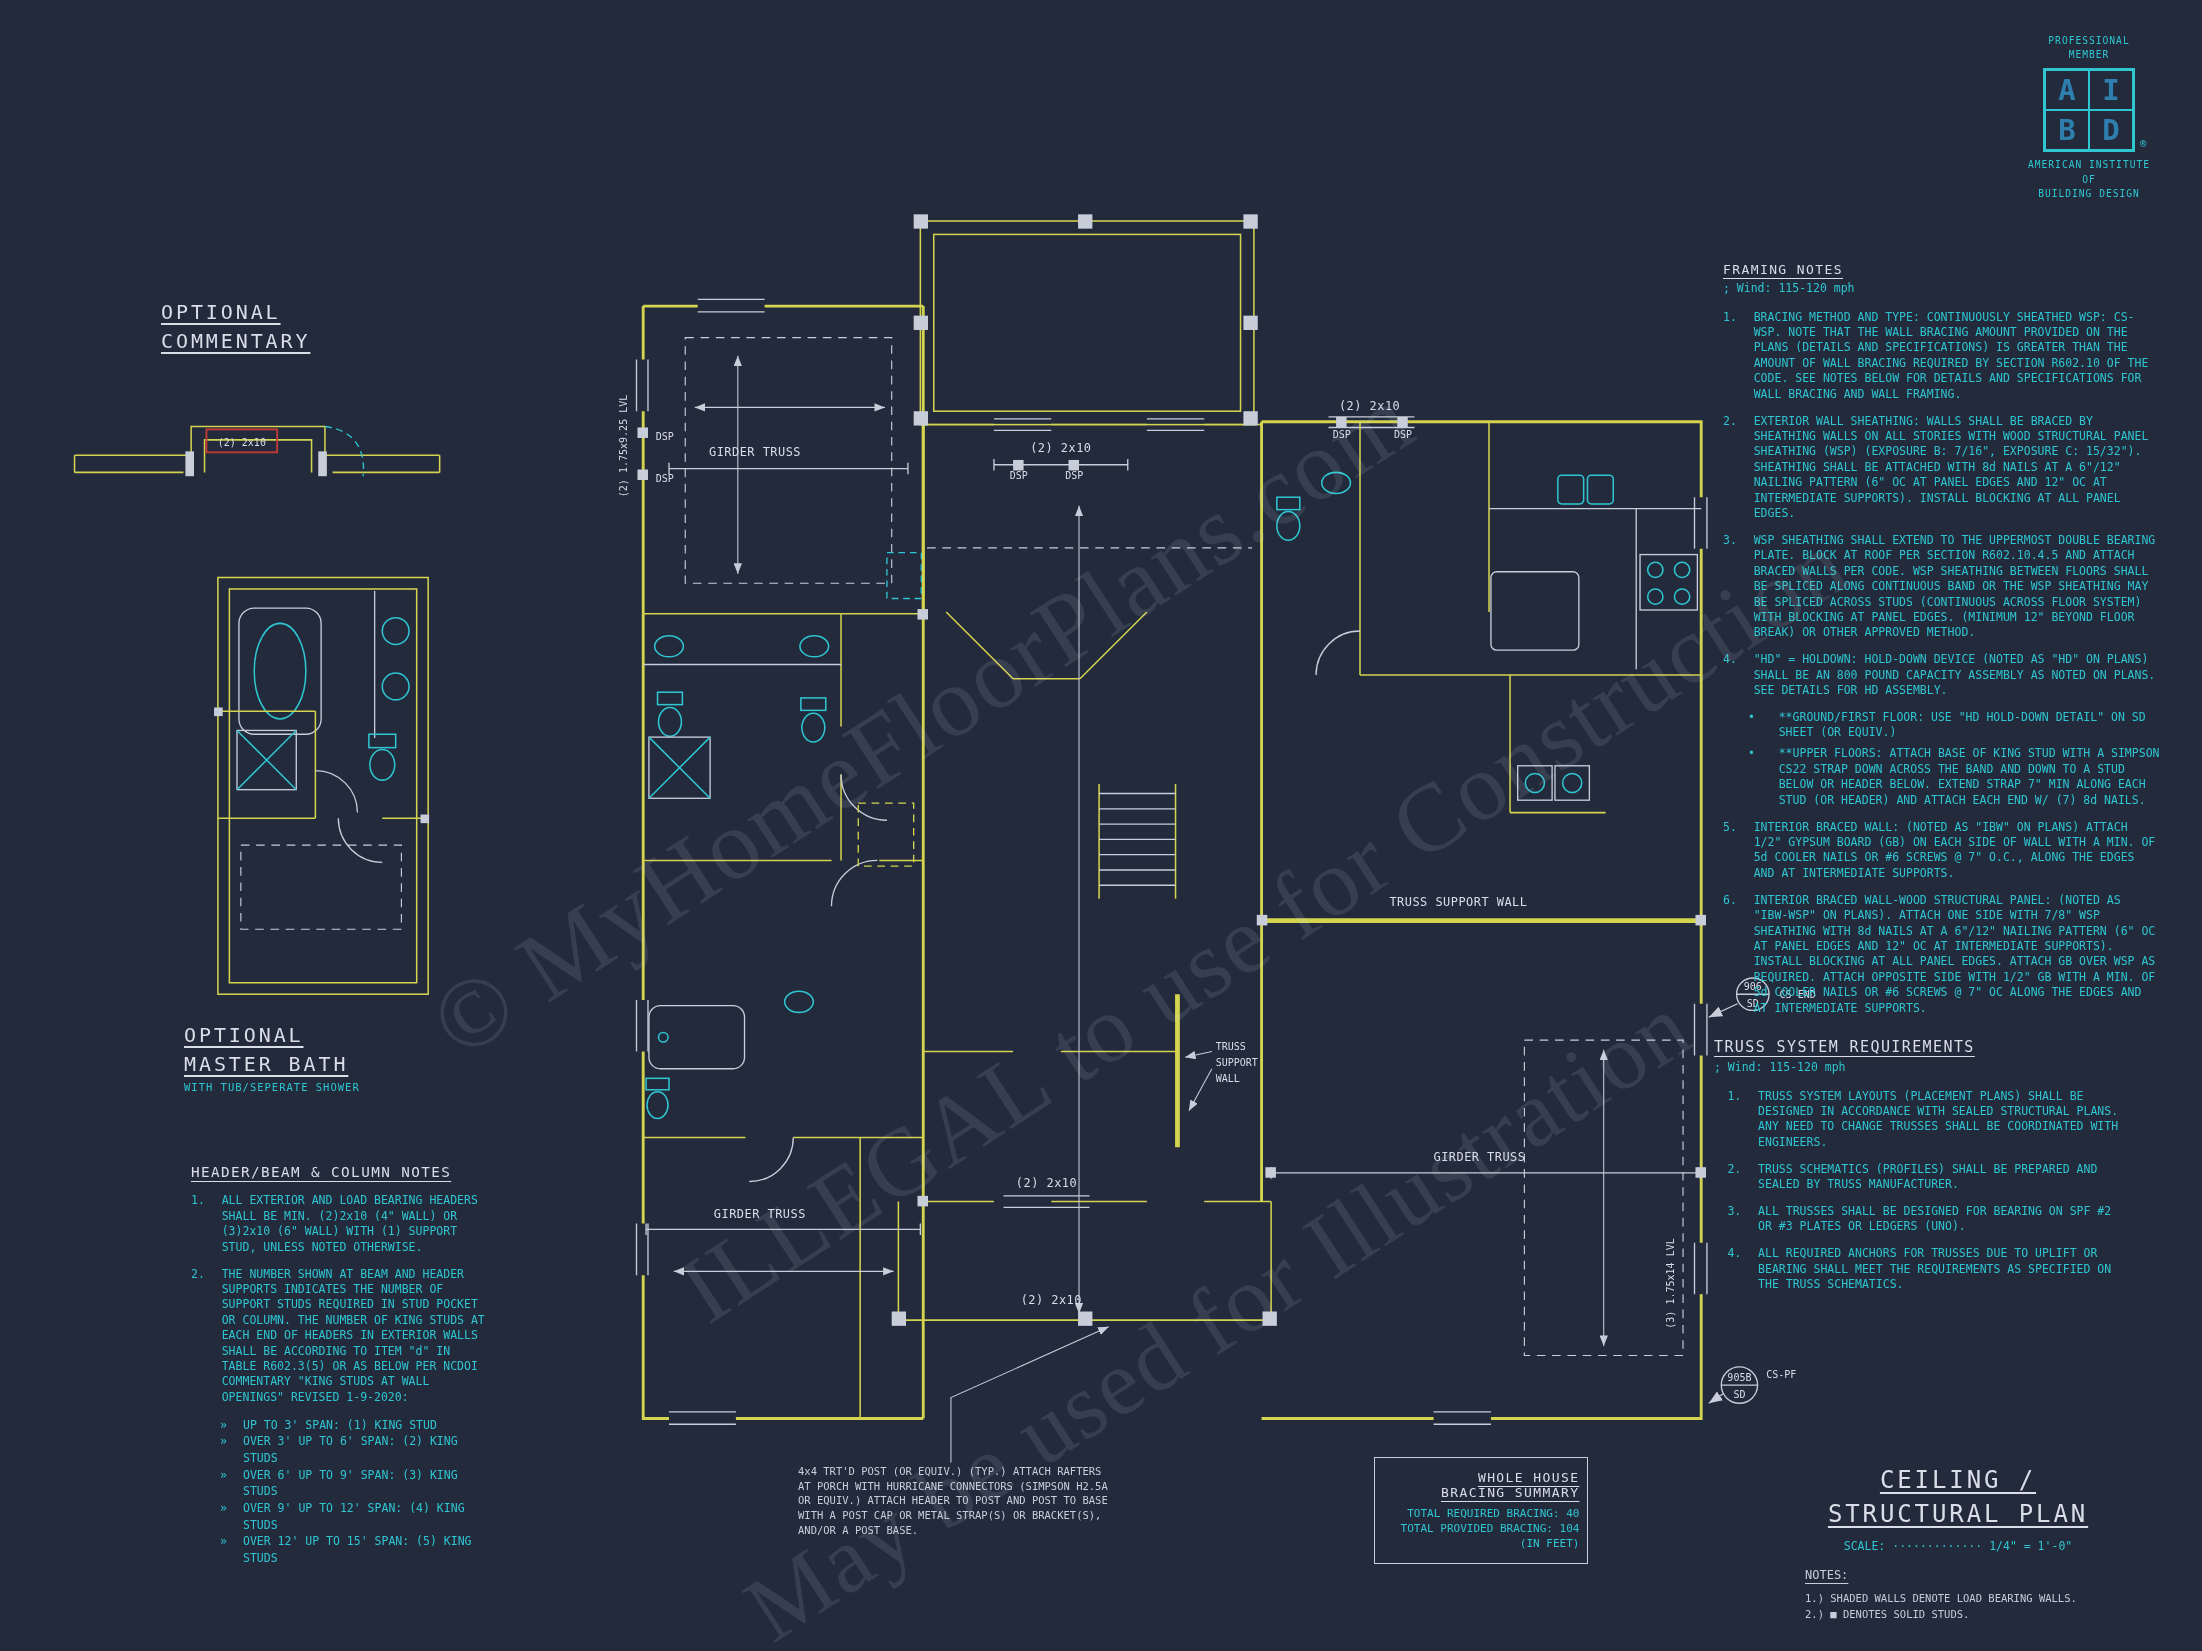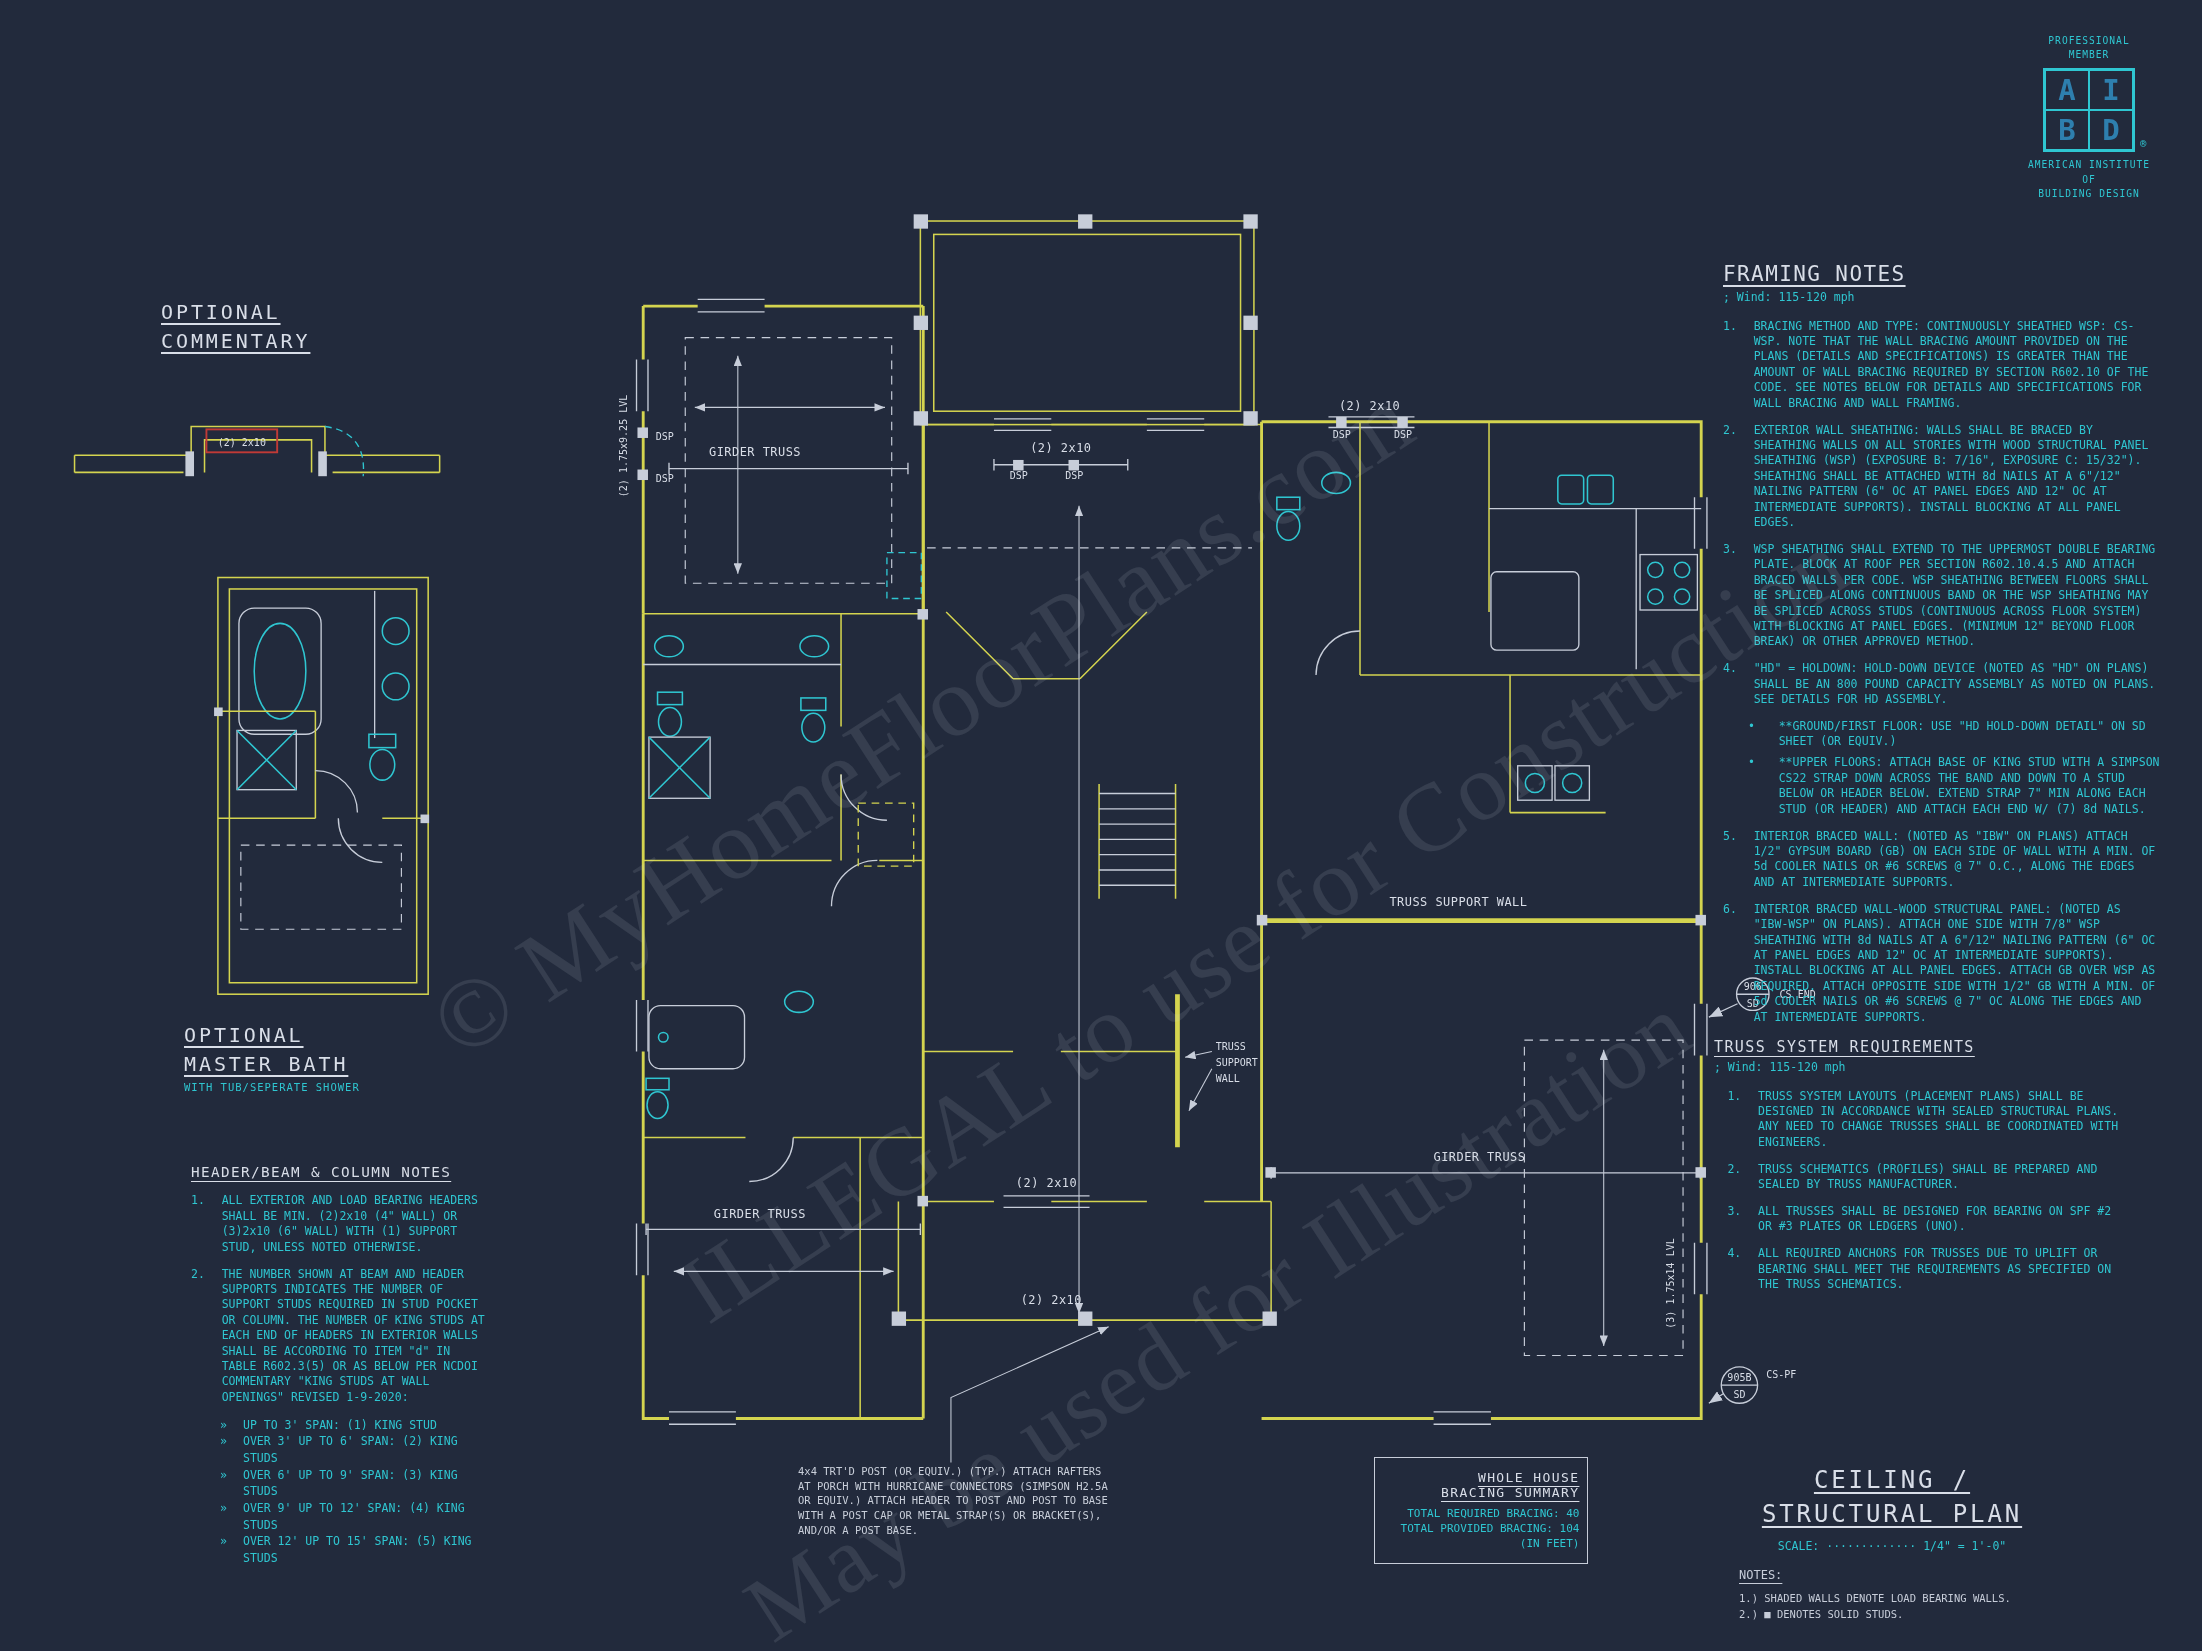--- a/index.html
+++ b/index.html
@@ -8,21 +8,21 @@
          font-family:"DejaVu Sans Mono","Liberation Mono",monospace;color:#c7cdd9}
   .plan-svg{position:absolute;left:0;top:0;z-index:1}
   svg text{font-family:"DejaVu Sans Mono","Liberation Mono",monospace}
   .txt{position:absolute;z-index:3}
   .wm{position:absolute;z-index:5;font-family:"Liberation Serif","DejaVu Serif",serif;
       color:rgba(222,229,241,0.11);white-space:nowrap;transform:rotate(-33deg);
       transform-origin:left top;pointer-events:none;letter-spacing:1.9px}
   .cyan{color:#2fc6d1}
   .hl{display:block;text-decoration:underline;text-underline-offset:3.8px}
   .h3{font-size:20px;letter-spacing:2.9px;color:#d9dee8;line-height:1.45;text-align:left}
-  .h2{font-size:21px;letter-spacing:1.4px;color:#d9dee8}
+  .h2{font-size:13px;letter-spacing:1.4px;color:#d9dee8}
   .body-note{font-size:11.5px;line-height:1.34;color:#2fc6d1}
   .nitem{display:grid;grid-template-columns:25px 1fr;gap:0 5.7px;margin-bottom:11.5px}
   .span-row{display:grid;grid-template-columns:23px 1fr;margin-left:29px;line-height:1.45}
   .brace-box{border:1.9px solid #c7cdd9;padding:11.5px 7.6px;text-align:right}
   
   .wy{stroke:#d4d44f;stroke-width:3;fill:none}
   .wy4{stroke:#d4d44f;stroke-width:5;fill:none}
   .wy2{stroke:#d4d44f;stroke-width:1.6;fill:none}
   .wyd{stroke:#d4d44f;stroke-width:1.4;fill:none;stroke-dasharray:8 6}
   .ww{stroke:#c7cdd9;stroke-width:1.4;fill:none}
@@ -379,21 +379,21 @@
       <span class="hl">WHOLE HOUSE</span>
       <span class="hl">BRACING SUMMARY</span>
     </div>
     <div class="body-note" style="font-size:11px">TOTAL REQUIRED BRACING: 40</div>
     <div class="body-note" style="font-size:11px">TOTAL PROVIDED BRACING: 104</div>
     <div class="body-note" style="font-size:11px">(IN FEET)</div>
   </div>
 
   <div class="txt" style="left:798px;top:1464px;width:319px;font-size:10.5px;line-height:1.4;color:#c9cfda">4x4 TRT'D POST (OR EQUIV.) (TYP.) ATTACH RAFTERS AT PORCH WITH HURRICANE CONNECTORS (SIMPSON H2.5A OR EQUIV.) ATTACH HEADER TO POST AND POST TO BASE WITH A POST CAP OR METAL STRAP(S) OR BRACKET(S), AND/OR A POST BASE.</div>
 
-  <div class="txt" style="left:1739px;top:1464px;width:306px">
+  <div class="txt" style="left:1805px;top:1464px;width:306px">
     <div style="font-size:24px;letter-spacing:2.9px;color:#d9dee8;text-align:center;line-height:1.4">
       <span class="hl">CEILING /</span>
       <span class="hl">STRUCTURAL PLAN</span>
     </div>
     <div class="cyan" style="font-size:11.5px;text-align:center;margin-top:7.6px">SCALE: ············· 1/4" = 1'-0"</div>
     <div style="font-size:12px;margin-top:15.3px">
       <span class="hl" style="display:inline">NOTES:</span>
     </div>
     <div style="font-size:10.5px;margin-top:7.6px;line-height:1.6">
       <div>1.) SHADED WALLS DENOTE LOAD BEARING WALLS.</div>

